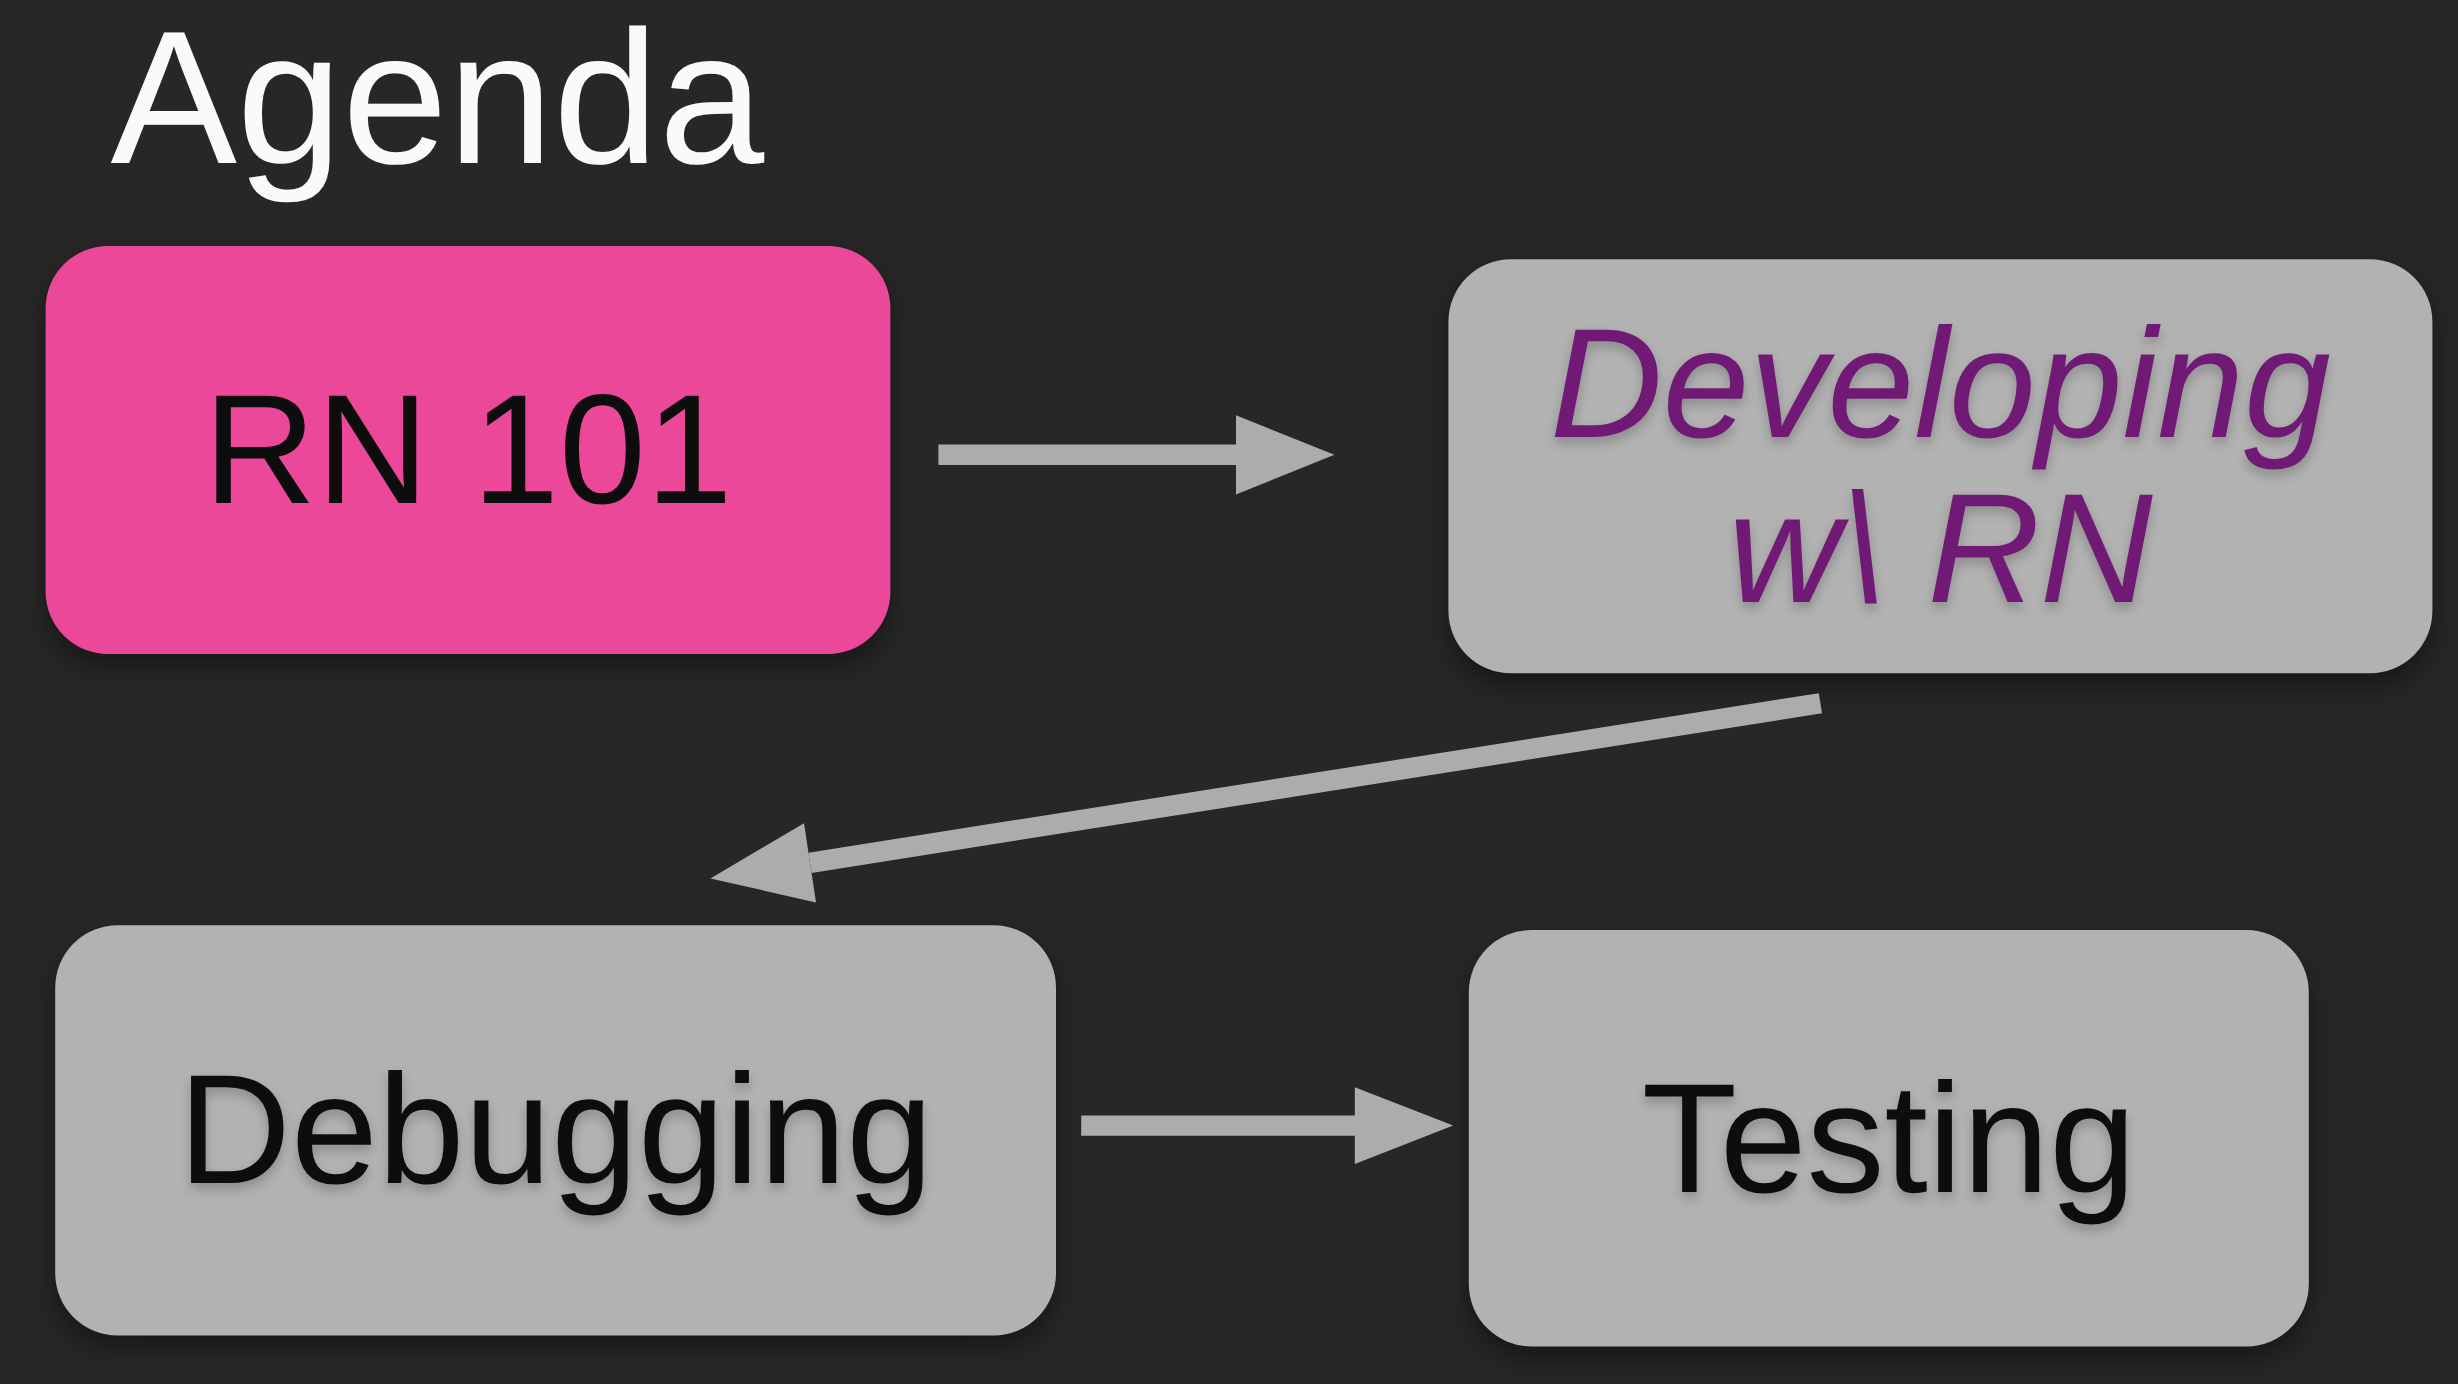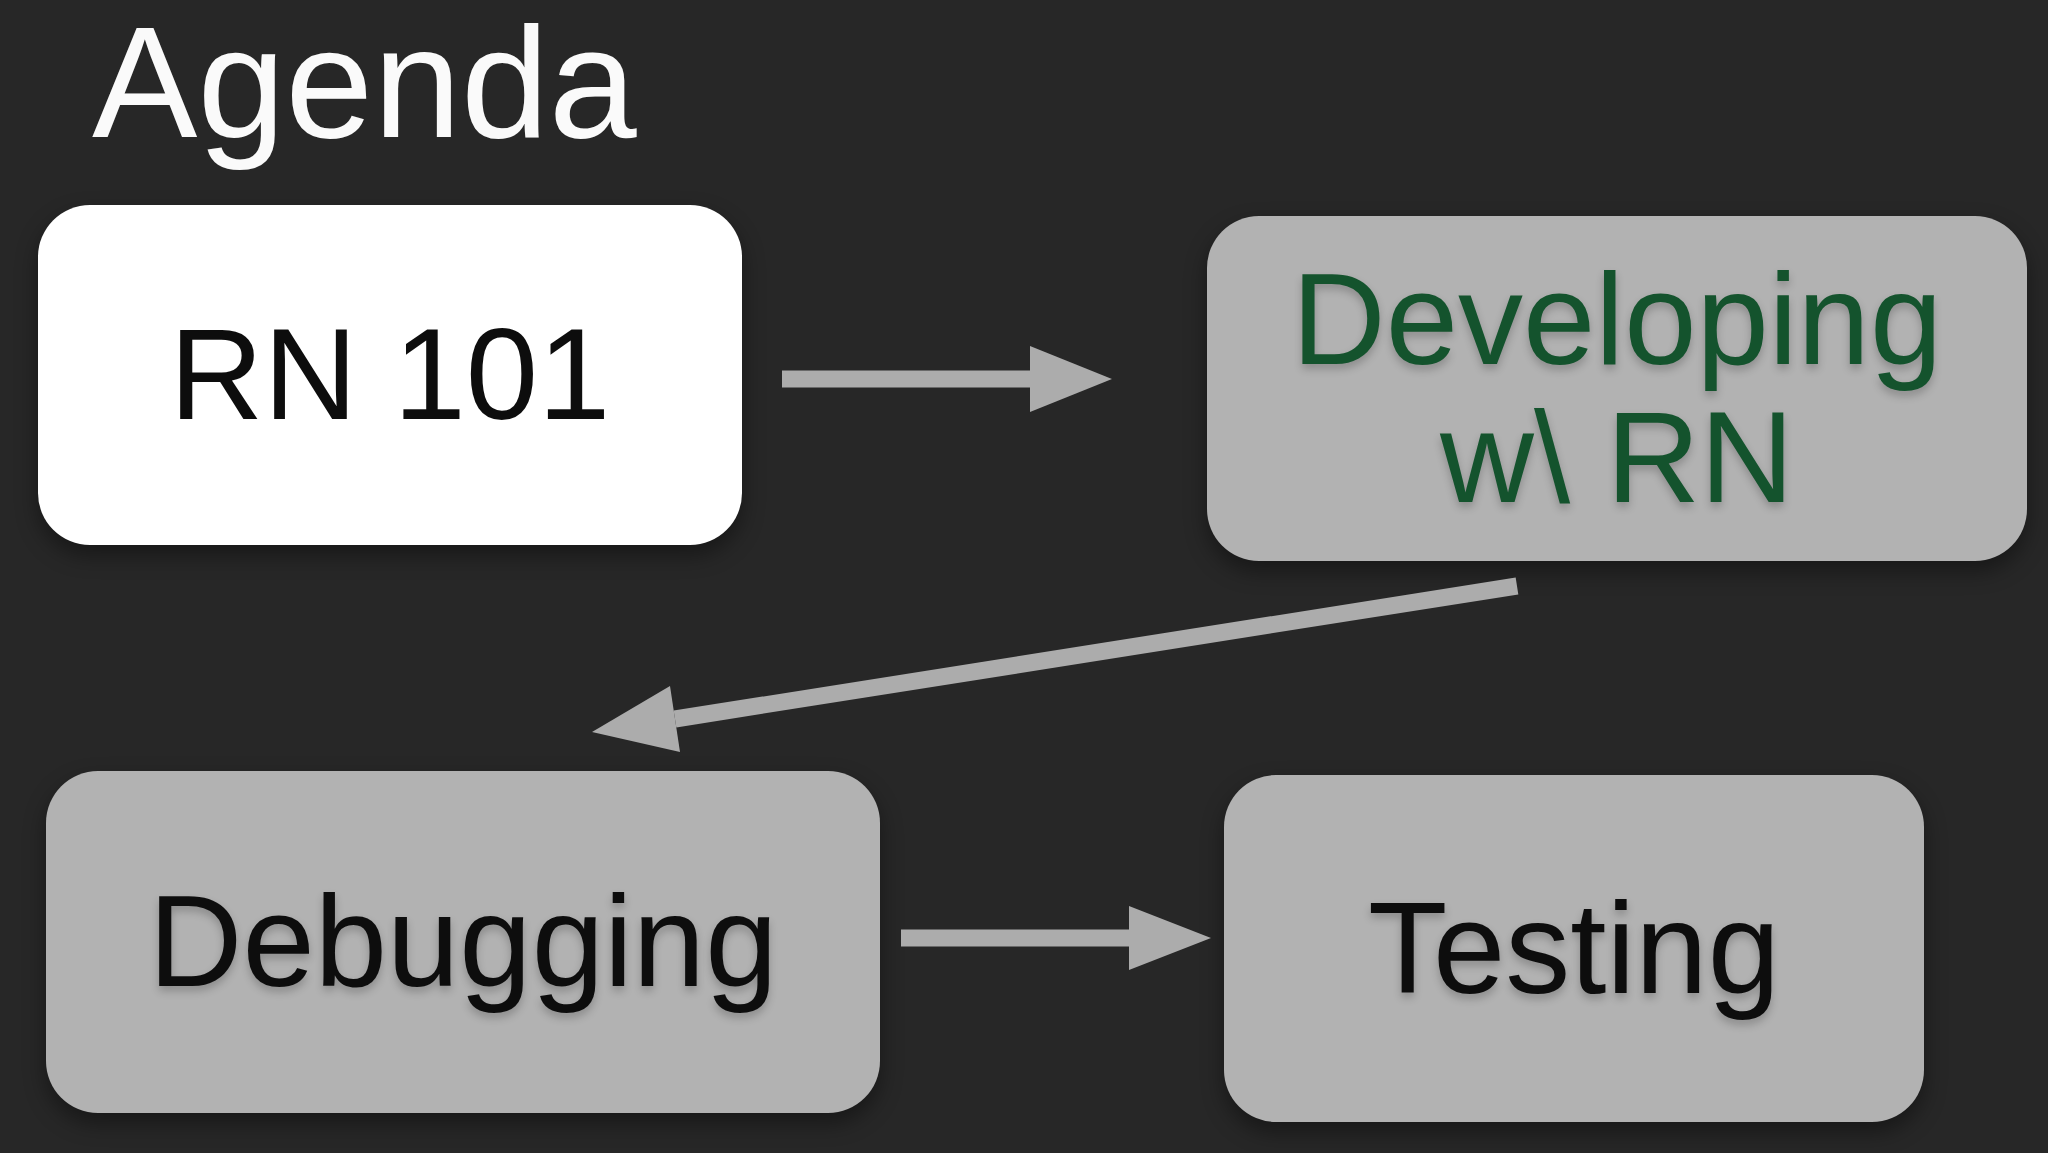--- a/index.html
+++ b/index.html
@@ -66,25 +66,25 @@
     pointer-events: none;
   }
 </style>
 </head>
 <body>
 
 <div class="slide" style="background-color: rgb(39, 39, 39);">
 
   <h1 class="slide-title" style="color: rgb(250, 250, 250);">Agenda</h1>
 
-  <div class="node node--white" id="node-rn-101" style="background-color: #ffffff; color: rgb(13, 13, 13);">
+  <div class="node node--white" id="node-rn-101" style="background-color: #ec4899; color: rgb(13, 13, 13);">
     <span class="node-label">RN 101</span>
   </div>
 
-  <div class="node node--gray" id="node-developing" style="background-color: rgb(178, 178, 178); color: #14532d;">
+  <div class="node node--gray" id="node-developing" style="background-color: rgb(178, 178, 178); color: #701a75; font-style: italic;">
     <span class="node-label">Developing
 w\ RN</span>
   </div>
 
   <div class="node node--gray" id="node-testing" style="background-color: rgb(178, 178, 178); color: rgb(13, 13, 13);">
     <span class="node-label">Testing</span>
   </div>
 
   <div class="node node--gray" id="node-debugging" style="background-color: rgb(178, 178, 178); color: rgb(13, 13, 13);">
     <span class="node-label">Debugging</span>

